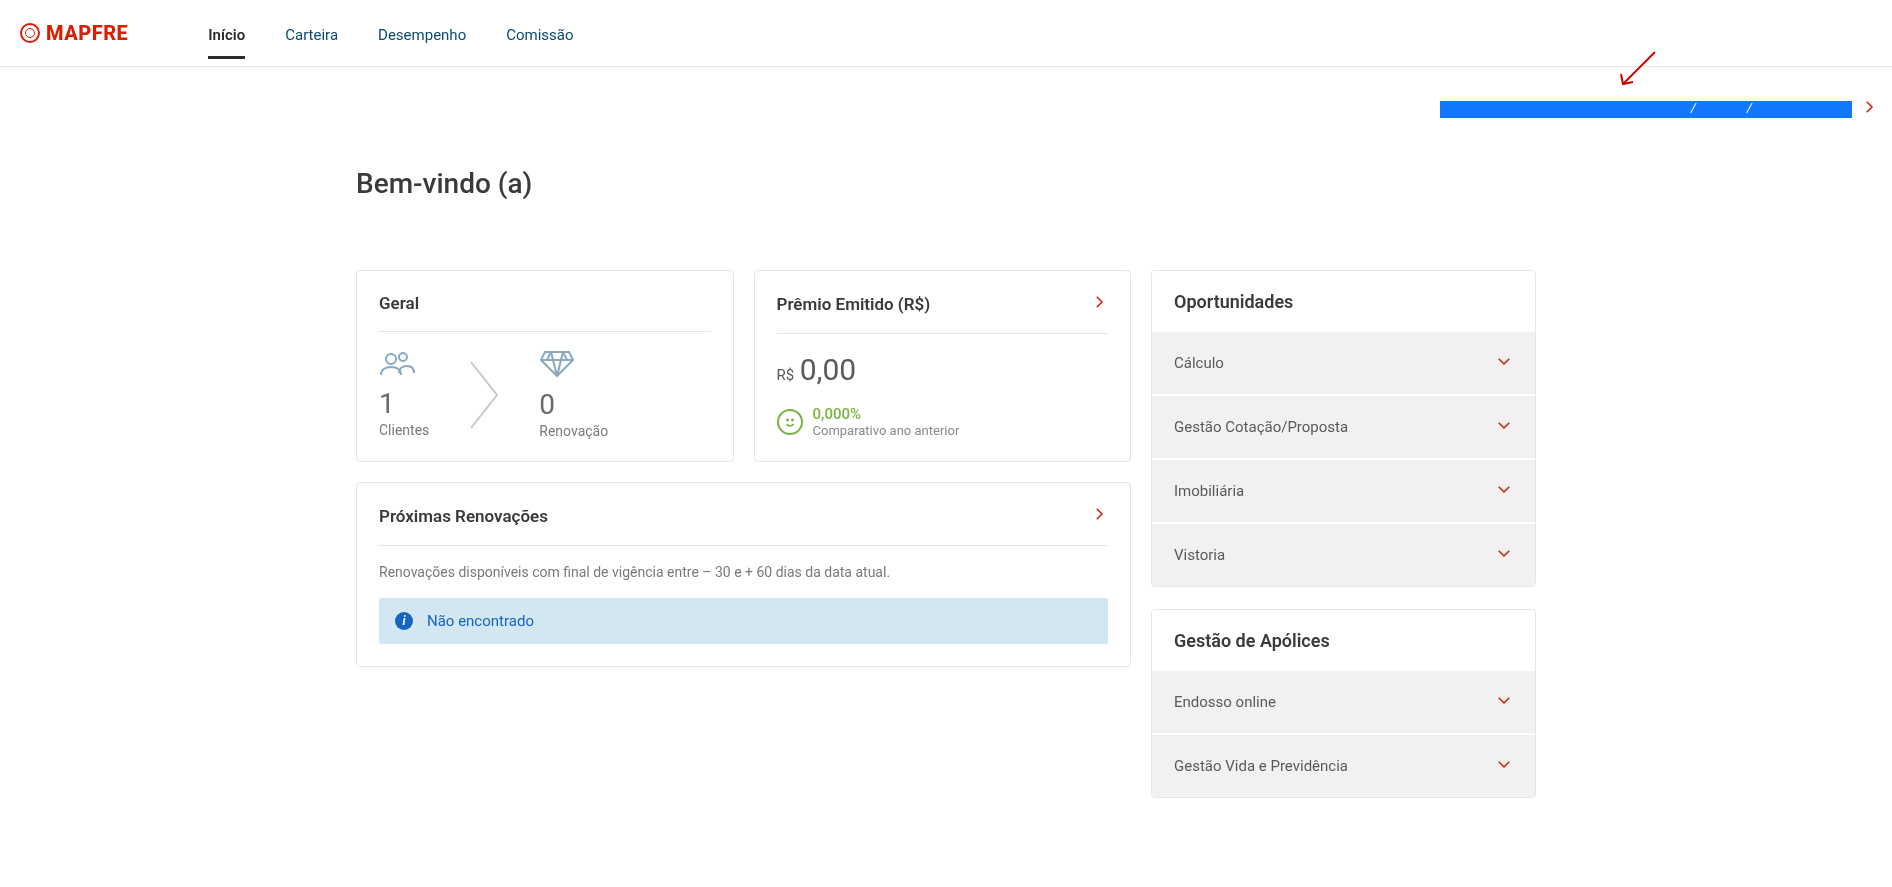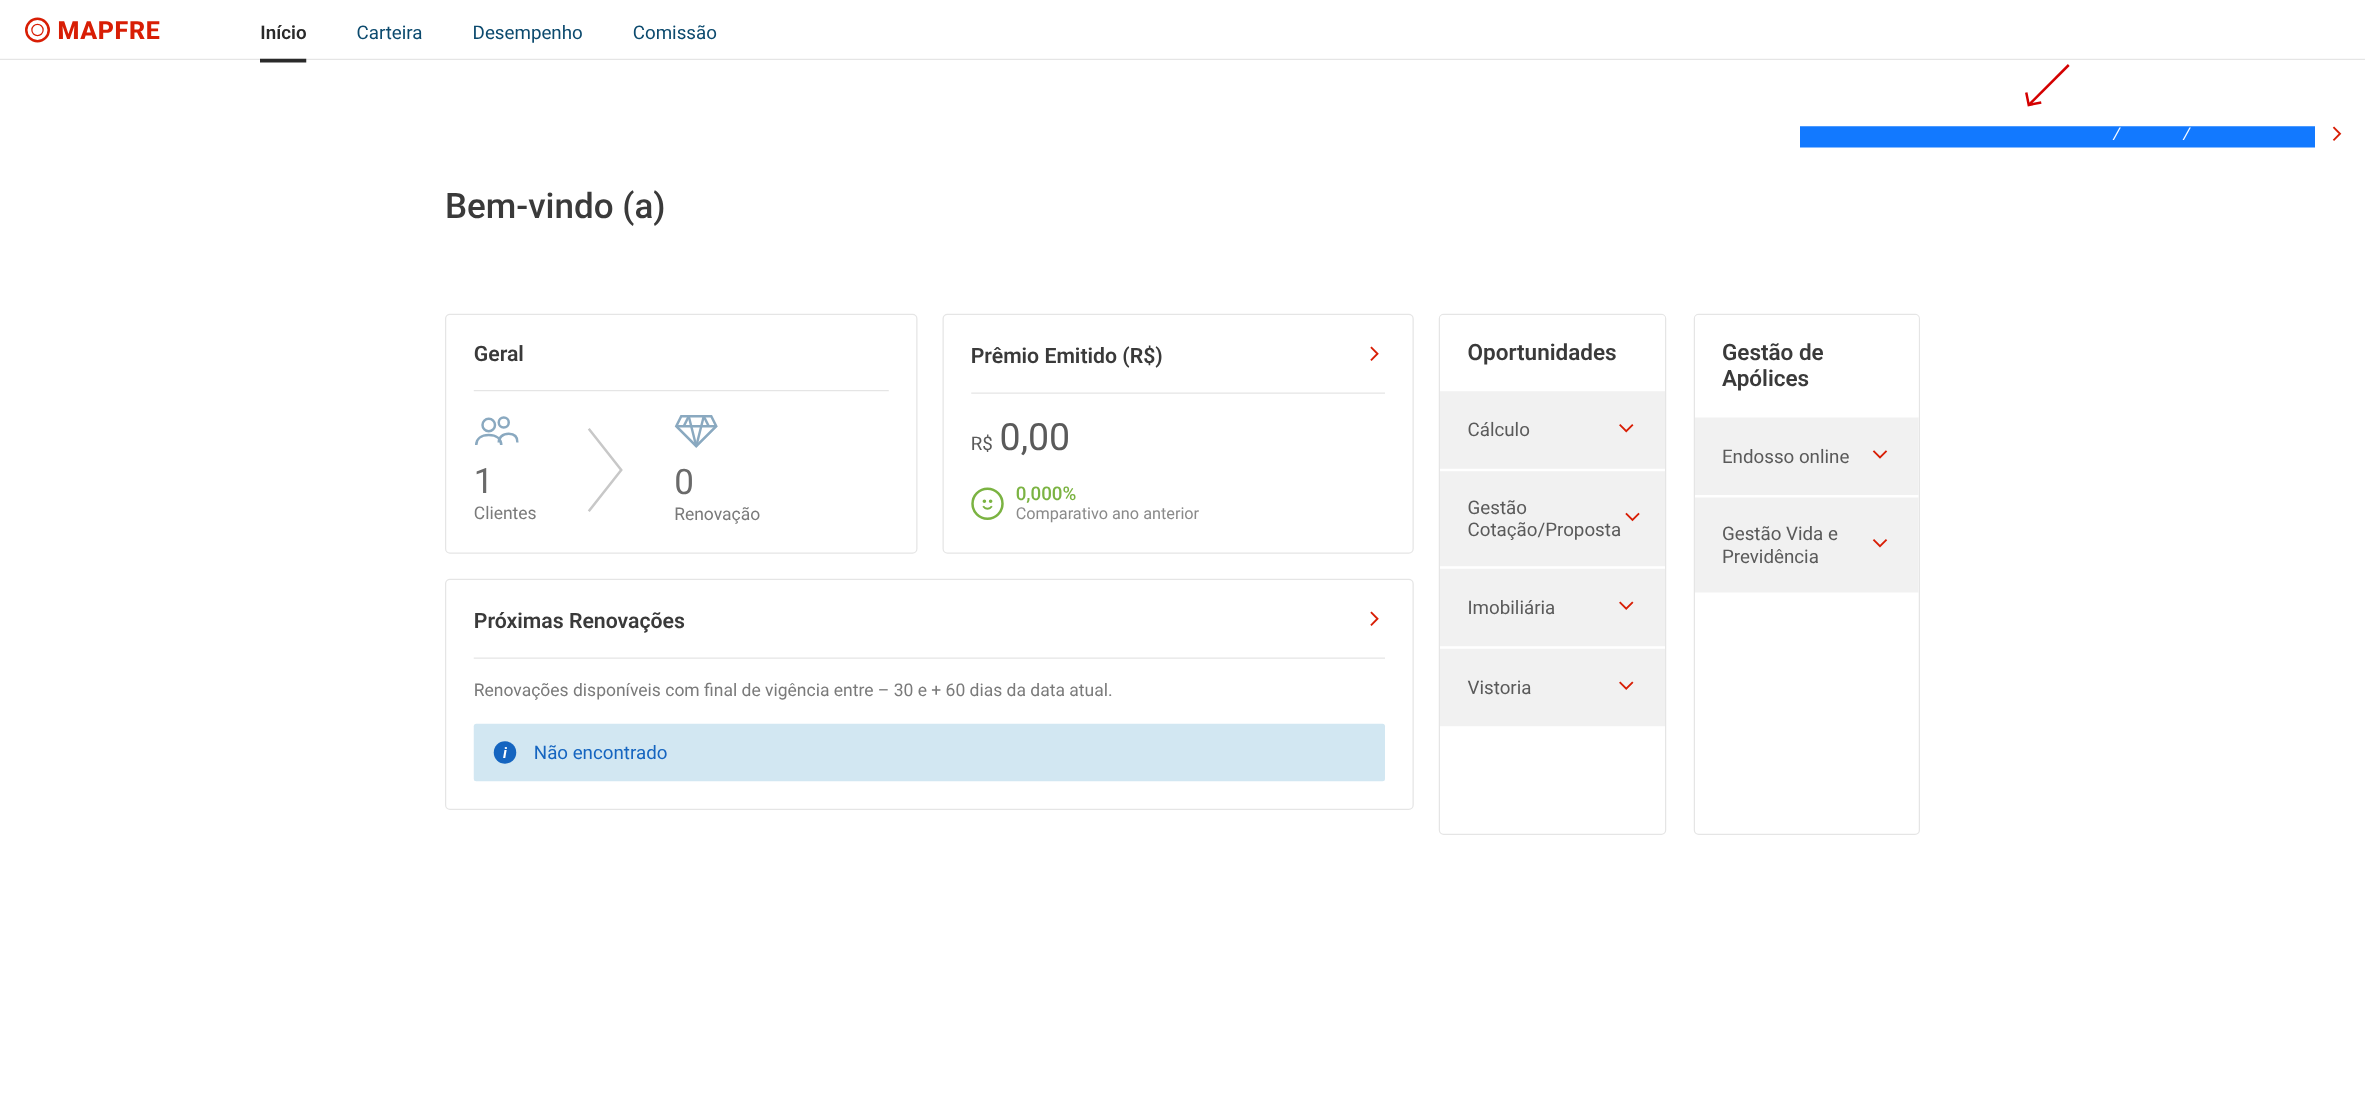--- a/index.html
+++ b/index.html
@@ -8,21 +8,21 @@
     background: #ffffff;
     color: #4a4a4a;
   }
 
   
   .header {
     display: flex;
     align-items: center;
     border-bottom: 1px solid #e5e5e5;
     padding: 0 20px;
-    height: 48px;
+    height: 67px;
   }
   .logo-wrapper {
     display: flex;
     align-items: center;
     margin-right: 40px;
   }
   .logo-icon {
     width: 20px;
     height: 20px;
     border: 2px solid #D81E05;
@@ -225,21 +225,21 @@
   .info-text {
     color: #1565c0;
     font-size: 15px;
   }
 
   
   .right-col {
     grid-column: 3;
     grid-row: 1 / span 3;
     display: flex;
-    flex-direction: row;
+    flex-direction: column;
     gap: 22px;
   }
   .panel {
     border: 1px solid #e5e5e5;
     border-radius: 4px;
     overflow: hidden;
   }
   .panel-title {
     font-size: 18px;
     font-weight: 600;

